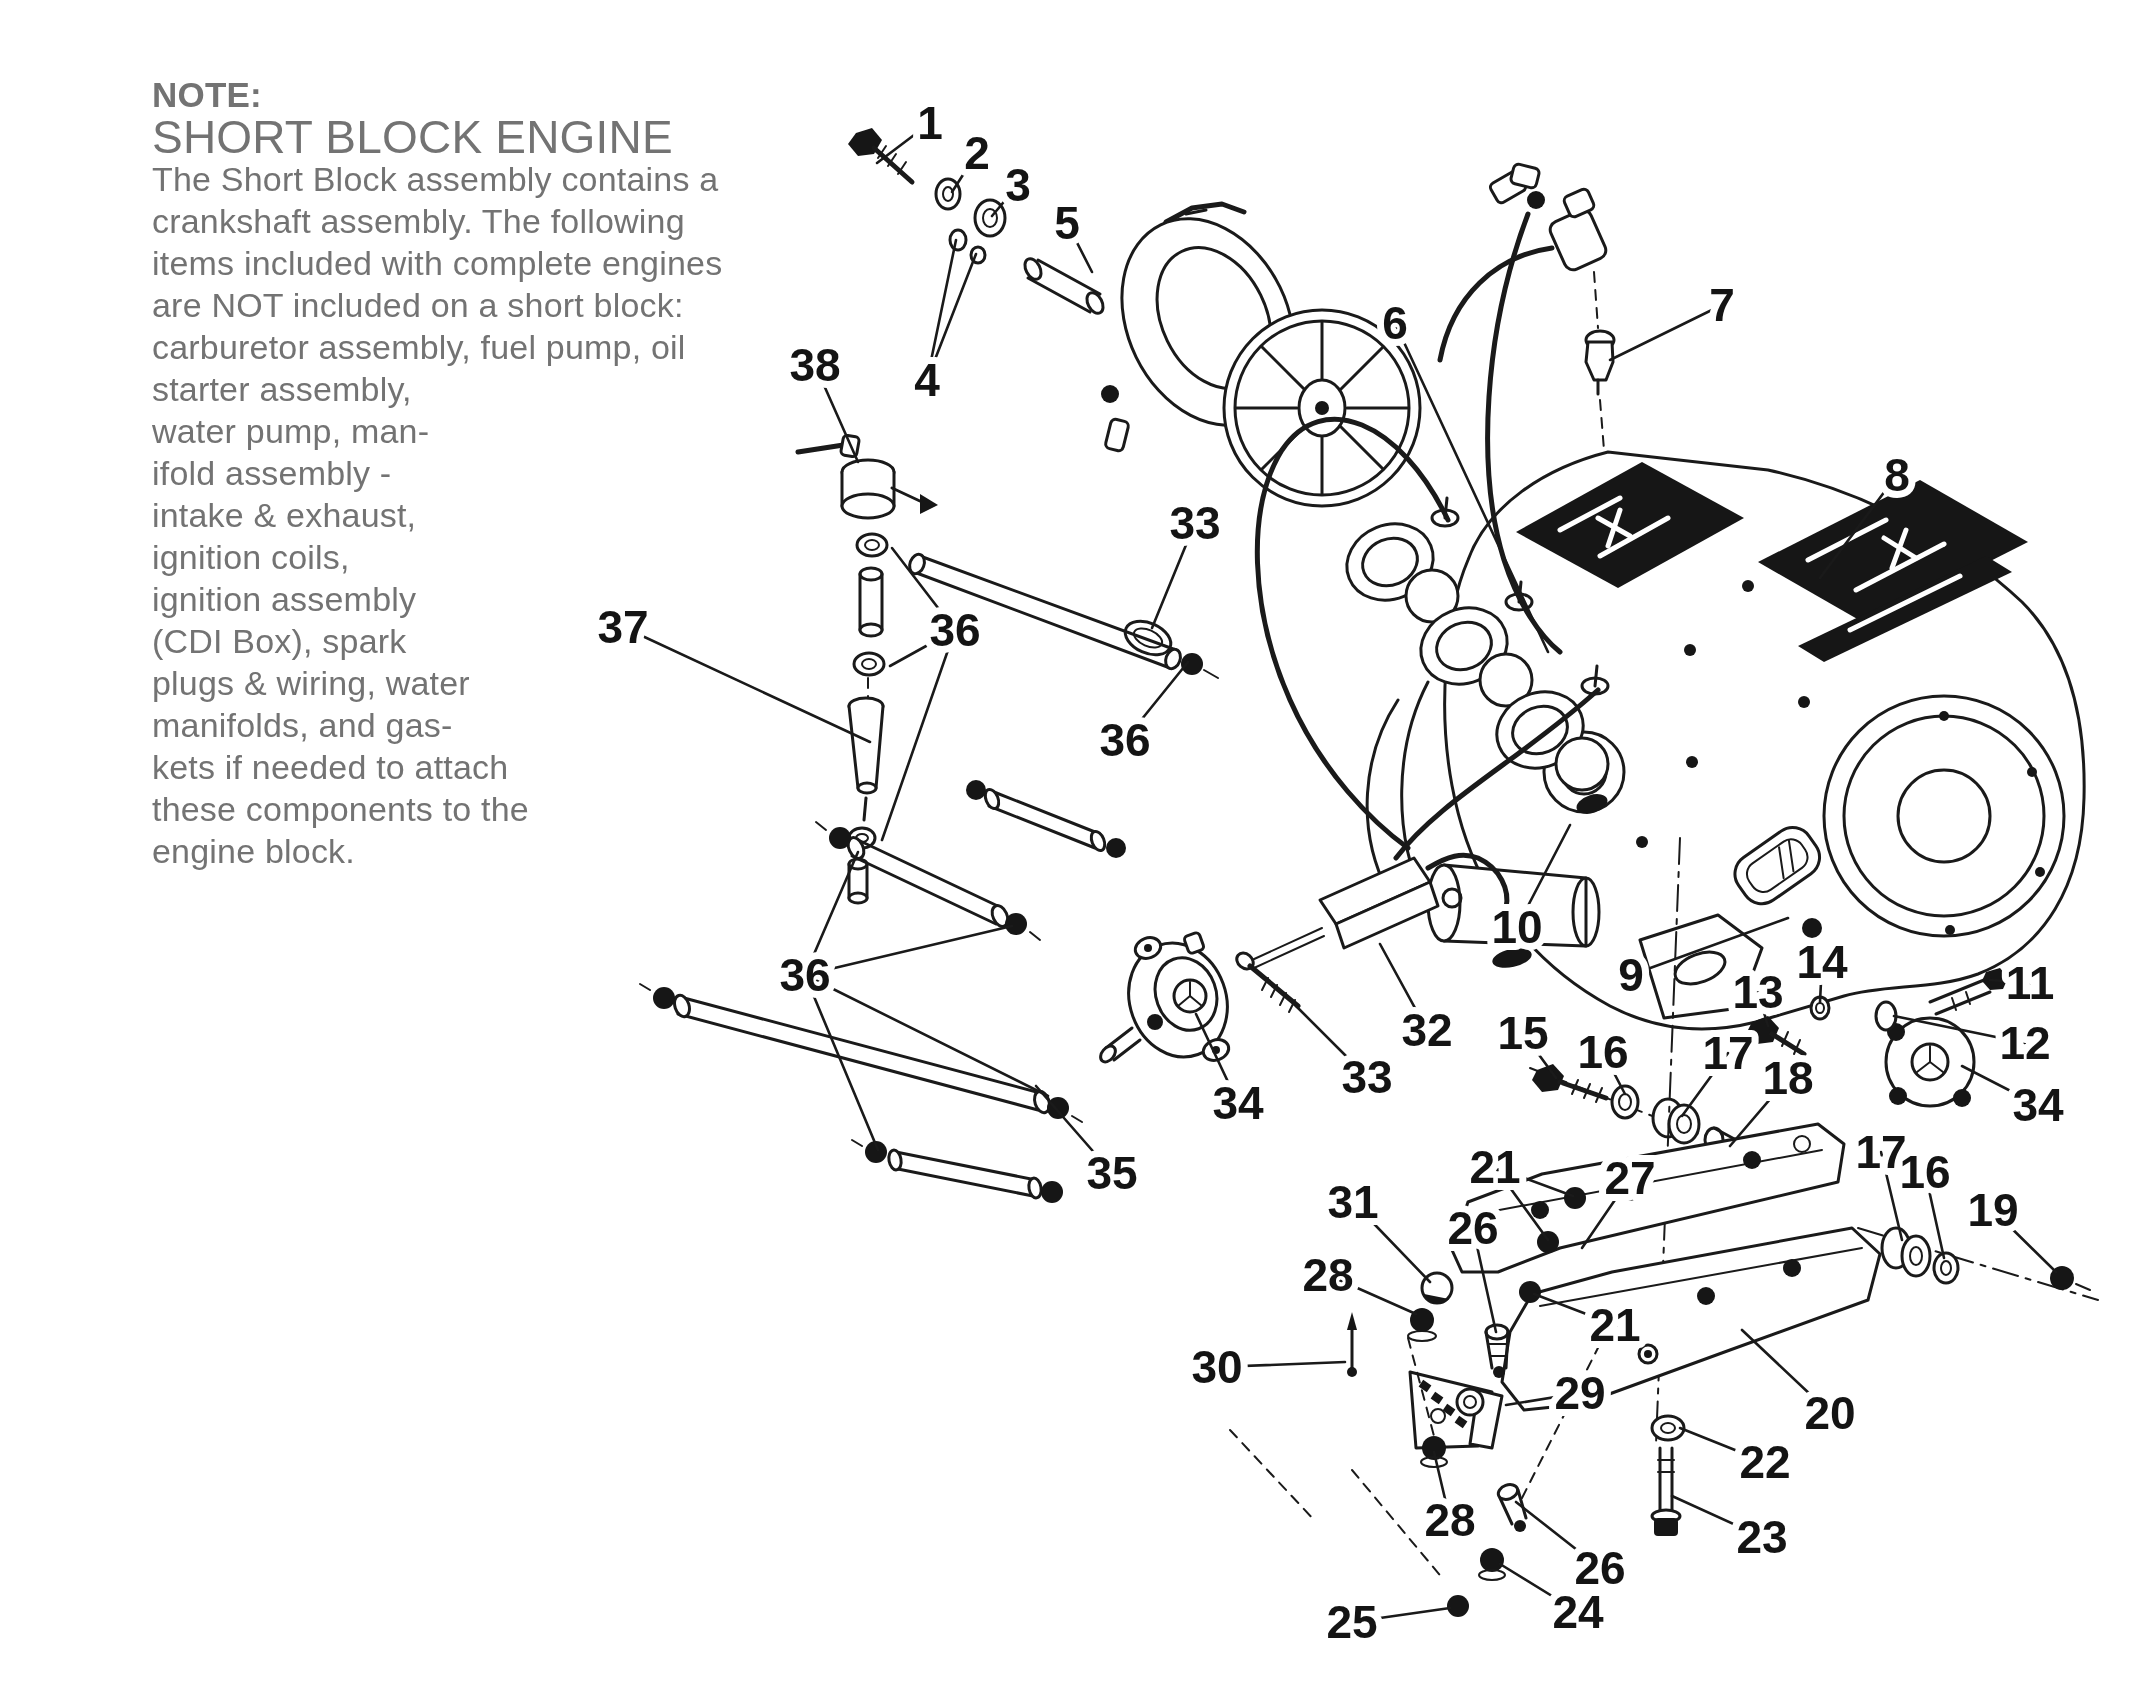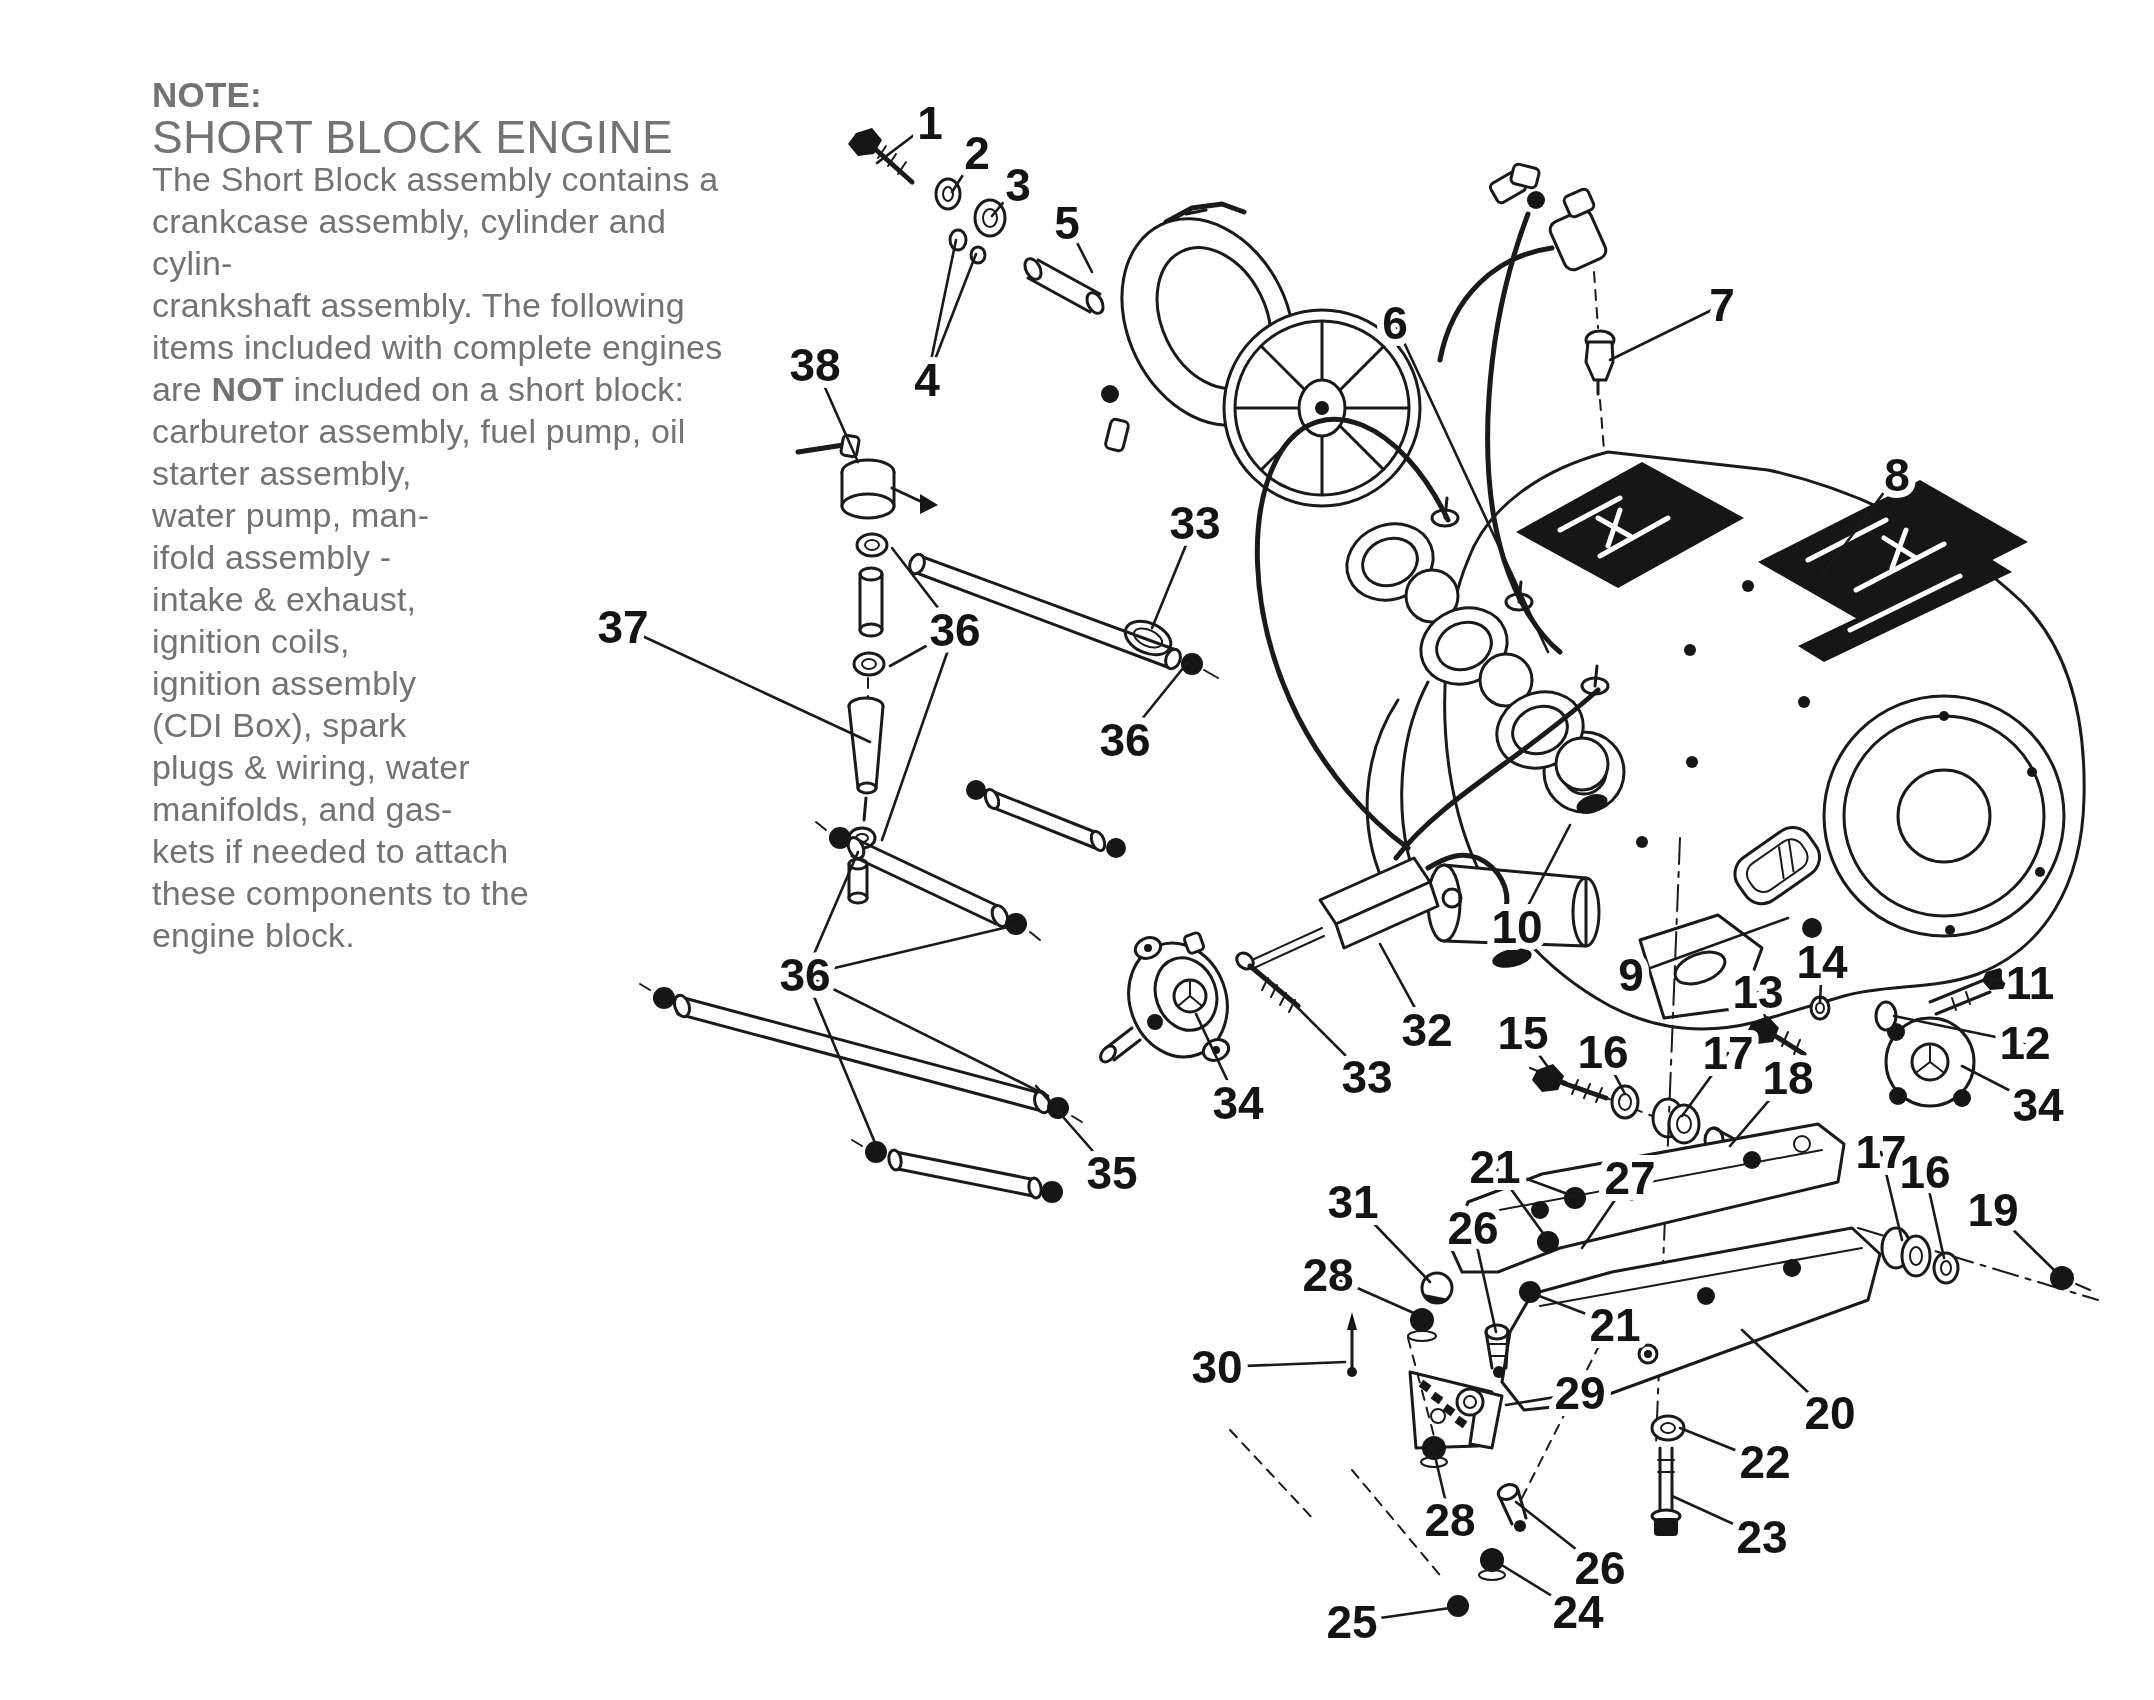--- a/index.html
+++ b/index.html
@@ -2,21 +2,21 @@
 <html><head>
 <meta charset="utf-8">
 <style>
   html,body{margin:0;padding:0;background:#e8e8e8;}
   #page{position:relative;width:2154px;height:1700px;background:#ffffff;overflow:hidden;
         font-family:"Liberation Sans", sans-serif;color:#737373;}
   #note{position:absolute;left:152px;top:74px;width:590px;line-height:42px;
         font-size:34px;letter-spacing:0.2px;}
   #note .h{font-weight:bold;font-size:35px;}
   #note .s{font-size:46px;}
-  .note-line b{font-weight:bold;}
+  .note-line b{font-weight:normal;}
   svg{position:absolute;left:0;top:0;}
   .k{stroke:#1a1a1a;fill:none;stroke-width:3;}
   .kf{stroke:#1a1a1a;fill:#ffffff;stroke-width:3;}
   .f{fill:#161616;stroke:none;}
   .wl{stroke:#ffffff;fill:none;stroke-width:5;}
   .t2{stroke-width:2;}
   .t5{stroke-width:5;}
   .d1{stroke-dasharray:10 8;}
   .dc{stroke-dasharray:26 8 5 8;}
   svg *{stroke-linecap:round;stroke-linejoin:round;}
@@ -27,21 +27,20 @@
 </head>
 <body>
 
 <div id="page">
 
   <div id="note">
     <div class="h">NOTE:</div>
     <div class="s">SHORT BLOCK ENGINE</div>
     <div id="note-lines">
         <div class="note-line">The Short Block assembly contains a</div>
-        <div class="note-line">crankcase assembly, cylinder and cylin-</div>
         <div class="note-line">crankshaft assembly.  The following</div>
         <div class="note-line">items included with complete engines</div>
         <div class="note-line">are <b>NOT</b> included on a short block:</div>
         <div class="note-line">carburetor assembly, fuel pump, oil</div>
         <div class="note-line">starter assembly,</div>
         <div class="note-line">water pump, man-</div>
         <div class="note-line">ifold assembly -</div>
         <div class="note-line">intake &amp; exhaust,</div>
         <div class="note-line">ignition coils,</div>
         <div class="note-line">ignition assembly</div>

